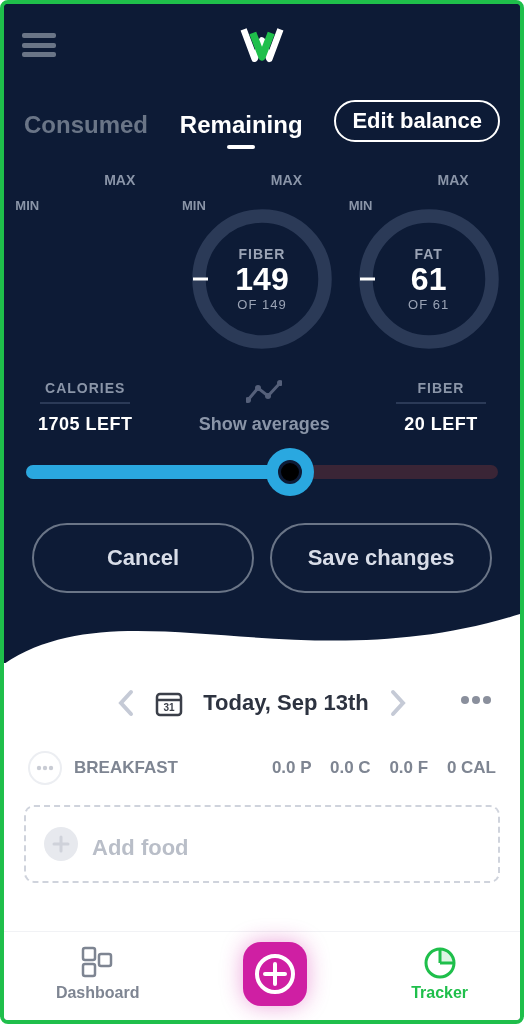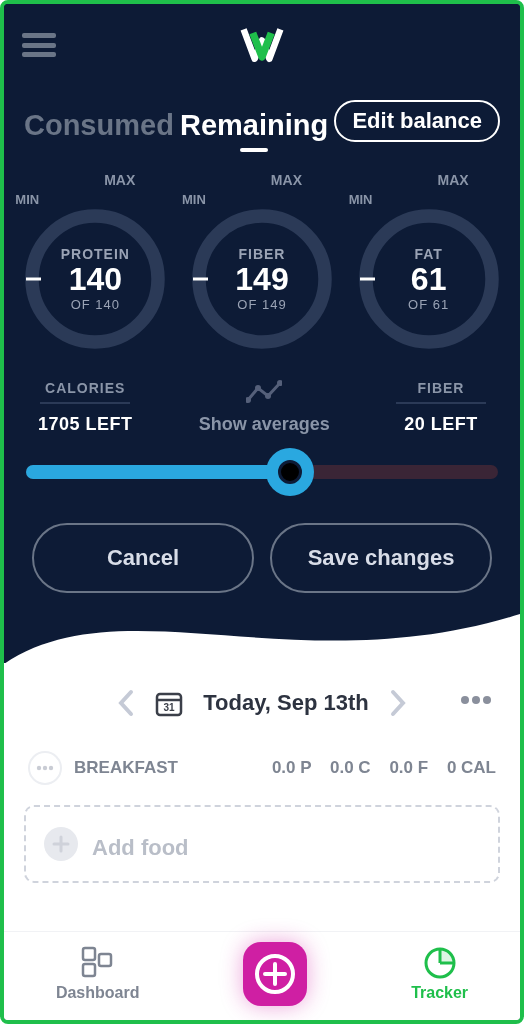--- a/index.html
+++ b/index.html
@@ -8,30 +8,30 @@
   .dark { background: #0d1b36; color: #fff; }
 
   .topbar { display: flex; align-items: center; justify-content: space-between; padding: 18px 18px 4px 18px; }
   .hamburger { width: 34px; height: 24px; display:flex; flex-direction:column; justify-content:space-between; cursor:pointer;}
   .hamburger span { display:block; height:5px; background:#6a7587; border-radius:2px;}
   .logo { display:flex; align-items:center; justify-content:center; }
   .logo svg { width: 56px; height: 46px; }
   .topbar .spacer { width:34px; }
 
   .tabs { display:flex; align-items:center; justify-content:space-between; padding: 28px 20px 8px 20px; }
-  .tab { font-size: 29px; font-weight:700; color:#6a7587; cursor:pointer;margin-top:8px;}
+  .tab { font-size: 24px; font-weight:700; color:#6a7587; cursor:pointer;margin-top:8px;}
   .tab.active { color:#fff; position:relative;}
   .tab.active::after { content:""; position:absolute; left:50%; transform:translateX(-50%); bottom:-10px; width:28px; height:4px; background:#fff; border-radius:2px;}
   .edit-btn { border:2px solid #fff; color:#fff; border-radius: 22px; padding:6px 16px; font-size:22px; font-weight:700; cursor:pointer;}
 
   .gauges { display:flex; justify-content:space-around; padding: 30px 8px 8px 8px; }
   .gauge-wrap { text-align:center; width: 160px; position:relative;}
   .minmax { position:relative; height:24px; font-size:14px; color:#8a95a8; font-weight:700;}
   .minmax .max { position:absolute; right:40px; top:-8px; }
-  .minmax .min { position:absolute; left:0; top:12px; font-size:13px;}
+  .minmax .min { position:absolute; left:0; top:18px; font-size:13px;}
   .ring { width: 150px; height:150px; margin:0 auto; position:relative;}
   .ring svg { width:100%; height:100%; transform: rotate(-90deg);}
   .ring .track { fill:none; stroke:#2b3a57; stroke-width:9;}
   .ring .tick { stroke:#fff; stroke-width:2;}
   .ring-center { position:absolute; top:0; left:0; right:0; bottom:0; display:flex; flex-direction:column; align-items:center; justify-content:center;}
   .ring-center .nm { font-size:14px; color:#9aa3b5; letter-spacing:1px; font-weight:600;}
   .ring-center .val { font-size:32px; font-weight:800; color:#fff; line-height:1.1;}
   .ring-center .of { font-size:13px; color:#9aa3b5; letter-spacing:1px;}
 
   .midrow { display:flex; justify-content:space-between; align-items:center; padding: 18px 34px 8px 34px;}
@@ -103,31 +103,20 @@
       <div class="tab active">Remaining</div>
       <div class="edit-btn">Edit balance</div>
     </div>
 
     <div class="gauges">
       <div class="gauge-wrap">
         <div class="minmax">
             <span class="max">MAX</span>
             <span class="min">MIN</span>
           </div>
-        <div class="ring">
-          <svg viewBox="0 0 100 100">
-              <circle class="track" cx="50" cy="50" r="42"></circle>
-              <line class="tick" x1="50" y1="4" x2="50" y2="14"></line>
-            </svg>
-          <div class="ring-center">
-            <div class="nm">PROTEIN</div>
-            <div class="val">140</div>
-            <div class="of">OF 140</div>
-          </div>
-        </div>
       </div>
       <div class="gauge-wrap">
         <div class="minmax">
             <span class="max">MAX</span>
             <span class="min">MIN</span>
           </div>
         <div class="ring">
           <svg viewBox="0 0 100 100">
               <circle class="track" cx="50" cy="50" r="42"></circle>
               <line class="tick" x1="50" y1="4" x2="50" y2="14"></line>

